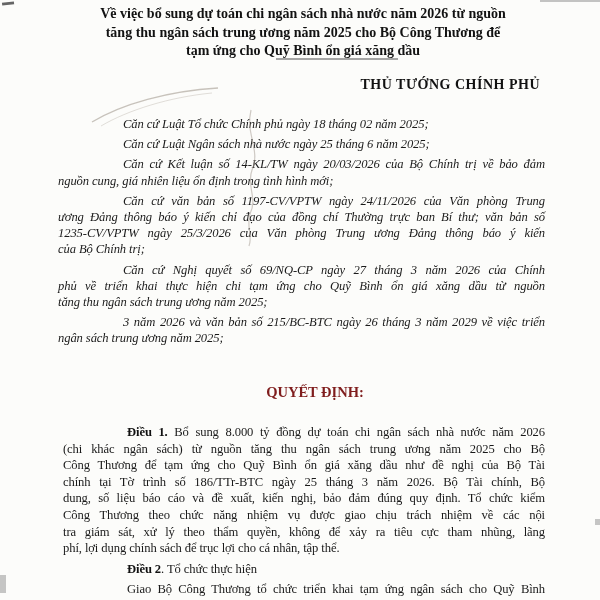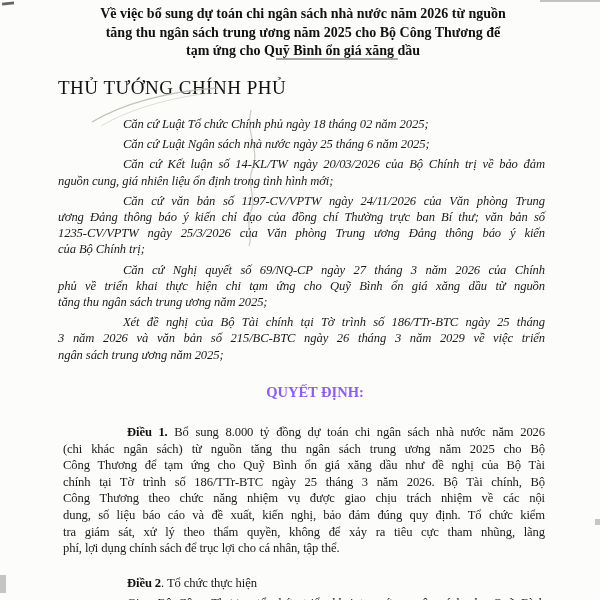--- a/index.html
+++ b/index.html
@@ -16,43 +16,43 @@
     font-weight:bold; font-size:14px; line-height:18.5px;
     text-align:center; color:#121212;
   }
   #doc-title .line { text-align:center; }
   
   #title-rule {
     left:276px; top:58px; width:122px; height:2px;
     background:#8f8f8f; opacity:.8;
   }
   #issuer {
-    left:58px; top:77px; width:482px; text-align:left;
-    font-weight:normal; font-size:19px; letter-spacing:.5px; color:#121212;
+    left:58px; top:77px; width:482px; text-align:right;
+    font-weight:bold; font-size:14px; letter-spacing:.5px; color:#121212;
   }
   
   #preamble {
     left:58px; top:116px; width:487px;
     font-style:italic; font-size:12.6px; line-height:16.2px;
     letter-spacing:-0.1px;
   }
   #preamble .para { margin:0 0 4px 0; }
   #preamble .para .line:first-child { text-indent:65px; }
   
   #decision-heading {
     left:315px; top:384px; transform:translateX(-50%);
-    font-weight:bold; font-size:14.5px; color:#8b5cf6; white-space:nowrap;
+    font-weight:bold; font-size:14.5px; color:#7f1d1d; white-space:nowrap;
   }
   
   #body-text {
     left:63px; top:424px; width:482px;
     font-size:12.6px; line-height:16.6px; letter-spacing:-0.1px;
   }
   #body-text .para .line:first-child { text-indent:64px; }
-  #body-text .para.gap2 { margin-top:18px; }
+  #body-text .para.gap2 { margin-top:4px; }
   #body-text .para.gap4 { margin-top:4px; }
   .line { white-space:nowrap; overflow:visible; }
   .jl { text-align:justify; text-align-last:justify; }
   .line b { font-weight:bold; color:#111; }
   
   #artifacts { left:0; top:0; width:600px; height:600px; pointer-events:none; }
   .smudge { position:absolute; background:#8d8d8d; }
 </style>
 </head>
 <body>
@@ -85,36 +85,35 @@
         <div class="line jl">ương Đảng thông báo ý kiến chỉ đạo của đồng chí Thường trực ban Bí thư; văn bản số</div>
         <div class="line jl">1235-CV/VPTW ngày 25/3/2026 của Văn phòng Trung ương Đảng thông báo ý kiến</div>
         <div class="line">của Bộ Chính trị;</div>
       </div>
     <div class="para">
         <div class="line jl">Căn cứ Nghị quyết số 69/NQ-CP ngày 27 tháng 3 năm 2026 của Chính</div>
         <div class="line jl">phủ về triển khai thực hiện chi tạm ứng cho Quỹ Bình ổn giá xăng dầu từ nguồn</div>
         <div class="line">tăng thu ngân sách trung ương năm 2025;</div>
       </div>
     <div class="para">
-        <div class="line jl">Xét đề nghị của Bộ Tài chính tại Tờ trình số 186/TTr-BTC ngày 25 tháng</div>
         <div class="line jl">3 năm 2026 và văn bản số 215/BC-BTC ngày 26 tháng 3 năm 2029 về việc triển</div>
         <div class="line">ngân sách trung ương năm 2025;</div>
       </div>
   </div>
 
   <div id="decision-heading" class="abs">QUYẾT ĐỊNH:</div>
 
   <div id="body-text" class="abs">
     <div class="para">
         <div class="line jl"><b>Điều 1.</b> Bổ sung 8.000 tỷ đồng dự toán chi ngân sách nhà nước năm 2026</div>
         <div class="line jl">(chi khác ngân sách) từ nguồn tăng thu ngân sách trung ương năm 2025 cho Bộ</div>
         <div class="line jl">Công Thương để tạm ứng cho Quỹ Bình ổn giá xăng dầu như đề nghị của Bộ Tài</div>
         <div class="line jl">chính tại Tờ trình số 186/TTr-BTC ngày 25 tháng 3 năm 2026. Bộ Tài chính, Bộ</div>
+        <div class="line jl">dung, số liệu báo cáo và đề xuất, kiến nghị, bảo đảm đúng quy định. Tổ chức kiểm</div>
         <div class="line jl">Công Thương theo chức năng nhiệm vụ được giao chịu trách nhiệm về các nội</div>
-        <div class="line jl">dung, số liệu báo cáo và đề xuất, kiến nghị, bảo đảm đúng quy định. Tổ chức kiểm</div>
         <div class="line jl">tra giám sát, xử lý theo thẩm quyền, không để xảy ra tiêu cực tham nhũng, lãng</div>
         <div class="line">phí, lợi dụng chính sách để trục lợi cho cá nhân, tập thể.</div>
       </div>
     <div class="para gap2">
         <div class="line"><b>Điều 2</b>. Tổ chức thực hiện</div>
       </div>
     <div class="para gap4">
         <div class="line jl">Giao Bộ Công Thương tổ chức triển khai tạm ứng ngân sách cho Quỹ Bình</div>
         <div class="line">ổn giá xăng dầu bảo đảm đúng quy định của pháp luật về ngân sách nhà nước</div>
       </div>

